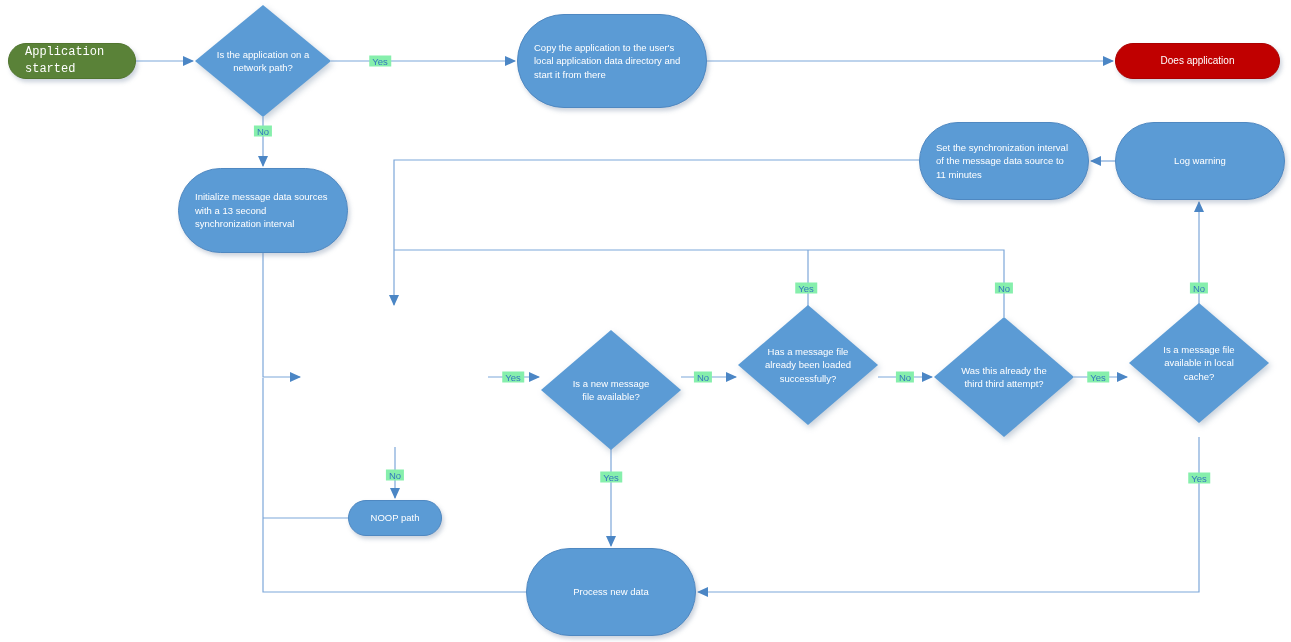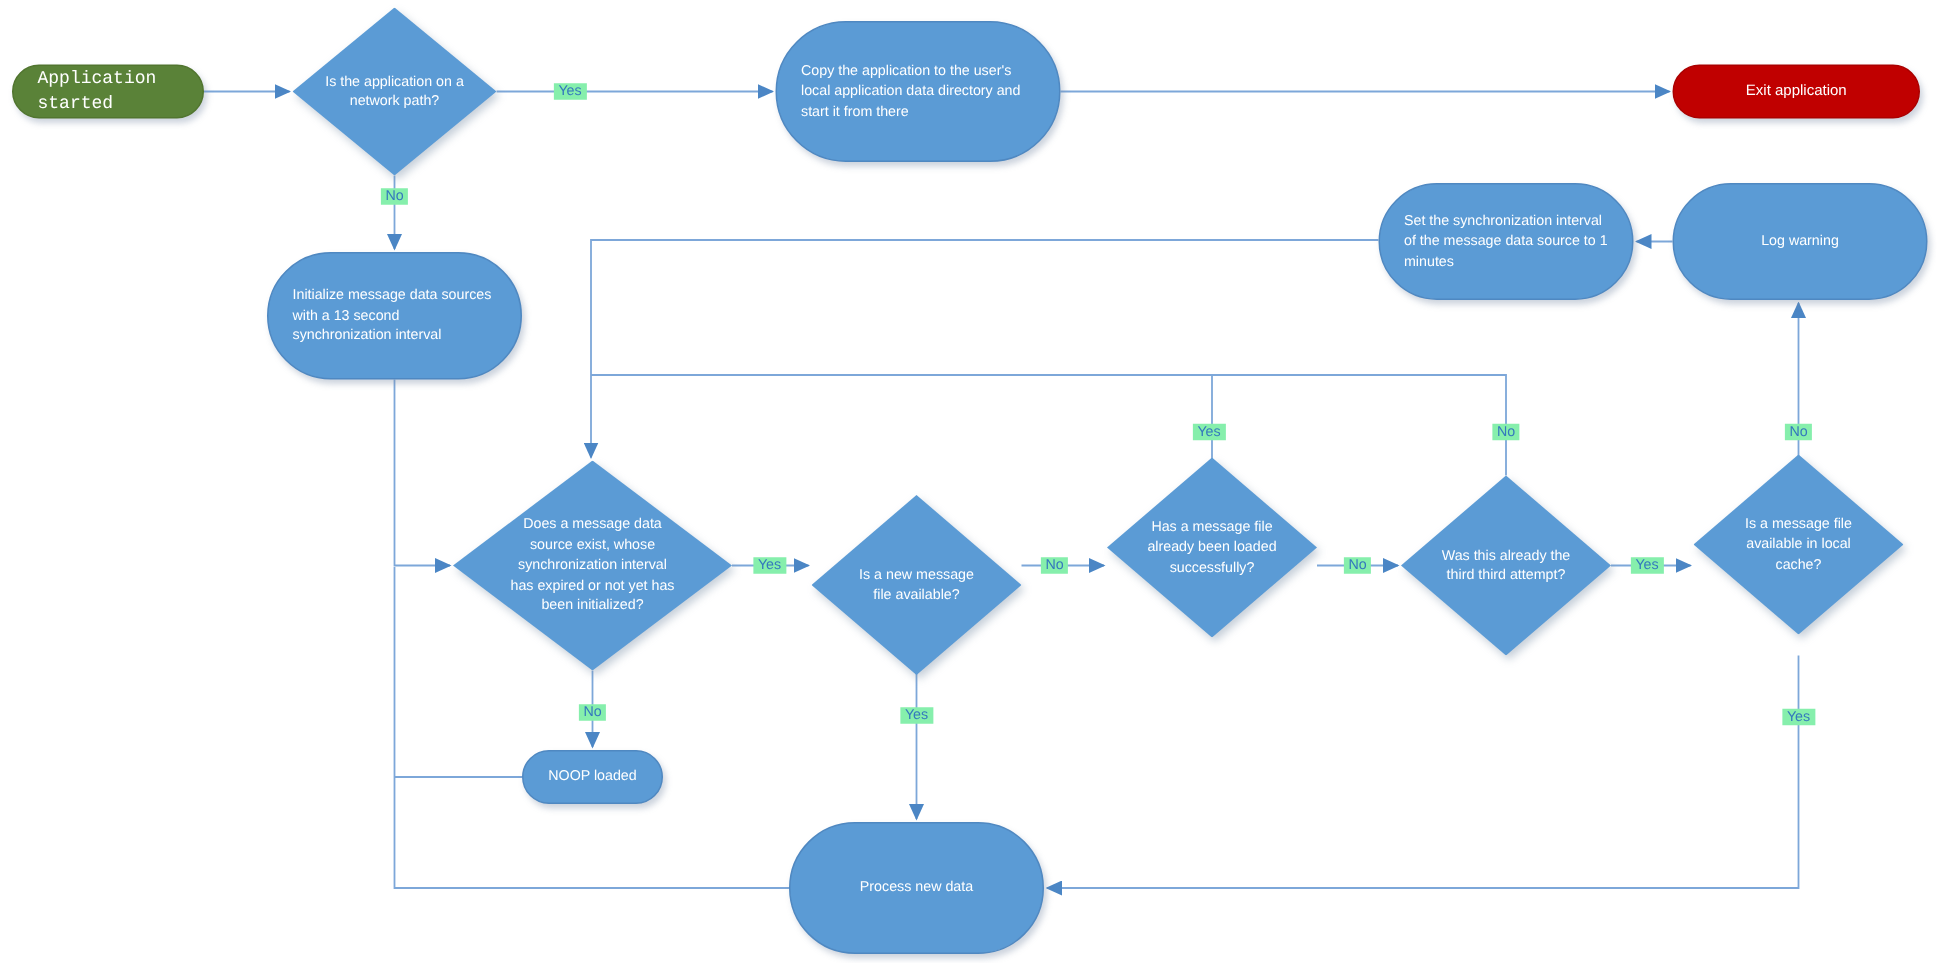--- a/index.html
+++ b/index.html
@@ -85,56 +85,50 @@
 
   <div class="node stadium start" style="left:8px;top:43px;width:128px;height:36px;">
     <span>Application started</span>
   </div>
 
   <div class="node stadium" style="left:517px;top:14px;width:190px;height:94px;">
     <span>Copy the application to the user's local application data directory and start it from there</span>
   </div>
 
   <div class="node stadium end" style="left:1115px;top:43px;width:165px;height:36px;">
-    <span>Exit application</span>
+    <span>Does application</span>
   </div>
 
   <div class="node stadium" style="left:178px;top:168px;width:170px;height:85px;">
     <span>Initialize message data sources with a 13 second synchronization interval</span>
   </div>
 
   <div class="node stadium" style="left:919px;top:122px;width:170px;height:78px;">
-    <span>Set the synchronization interval of the message data source to 1 minutes</span>
+    <span>Set the synchronization interval of the message data source to 11 minutes</span>
   </div>
 
   <div class="node stadium" style="left:1115px;top:122px;width:170px;height:78px;">
     <span>Log warning</span>
   </div>
 
   <div class="node stadium" style="left:348px;top:500px;width:94px;height:36px;padding:4px 8px;">
-    <span>NOOP loaded</span>
+    <span>NOOP path</span>
   </div>
 
   <div class="node stadium" style="left:526px;top:548px;width:170px;height:88px;">
     <span>Process new data</span>
   </div>
 
   <div class="dwrap" style="left:195px;top:5px;width:136px;height:112px;">
     <div class="diamond"></div>
     <div class="dlabel">
         <span style="max-width:95px;">Is the application on a network path?</span>
       </div>
   </div>
 
-  <div class="dwrap" style="left:302px;top:307px;width:186px;height:140px;">
-    <div class="diamond"></div>
-    <div class="dlabel">
-        <span style="max-width:114px;">Does a message data source exist, whose synchronization interval has expired or not yet has been initialized?</span>
-      </div>
-  </div>
 
   <div class="dwrap" style="left:541px;top:330px;width:140px;height:120px;">
     <div class="diamond"></div>
     <div class="dlabel">
         <span style="max-width:80px;">Is a new message file available?</span>
       </div>
   </div>
 
   <div class="dwrap" style="left:738px;top:305px;width:140px;height:120px;">
     <div class="diamond"></div>

